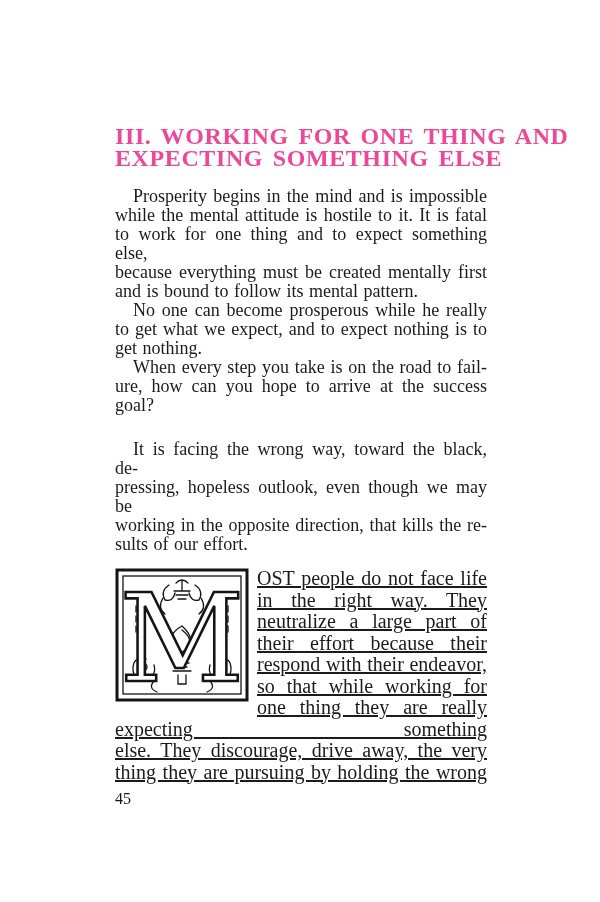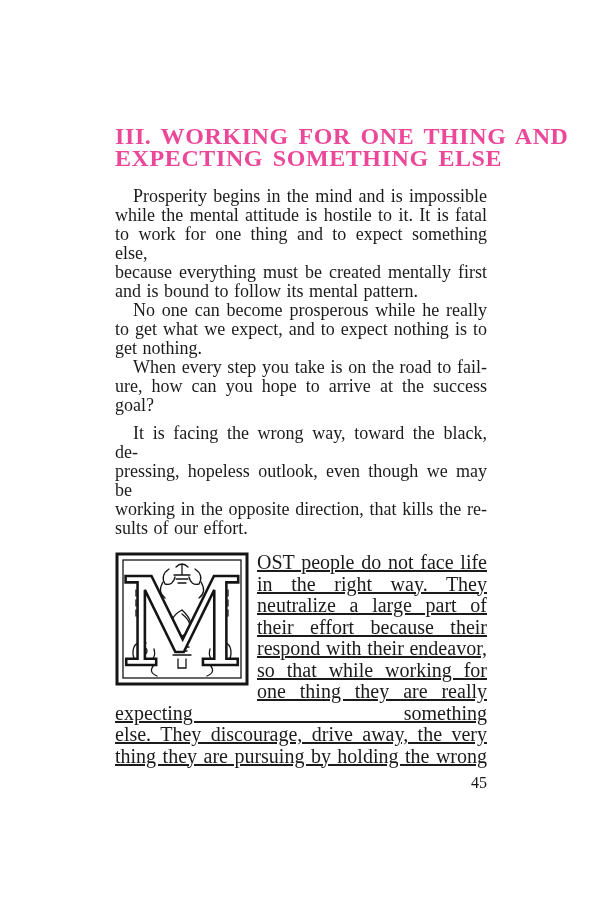--- a/index.html
+++ b/index.html
@@ -26,37 +26,37 @@
   }
   .chapter-heading .hline { white-space: nowrap; }
   .intro { margin-top: 18px; }
   .para { font-size: 18px; line-height: 19px; word-spacing: 1px; }
   .para .line {
     text-align: justify;
     text-align-last: justify;
   }
   .para .line:first-child { text-indent: 18px; }
   .para .line:last-child { text-align-last: left; }
-  .para.spaced { margin-top: 9px; }
+  .para.spaced { margin-top: 25px; }
   .dropcap-section { margin-top: 14px; }
   .dropcap {
     float: left;
     width: 134px; height: 134px;
     margin: 0 8px 4px 0;
   }
   .big-line {
     font-size: 20px;
     line-height: 21.5px;
     text-align: justify;
     text-align-last: justify;
     text-decoration: underline;
   }
   .page-number {
     margin-top: 7px;
-    text-align: right;
+    text-align: left;
     font-size: 16px;
     color: #161616;
   }
   .clear { clear: both; }
 </style>
 </head>
 <body>
 
 <div class="page-content">
 

